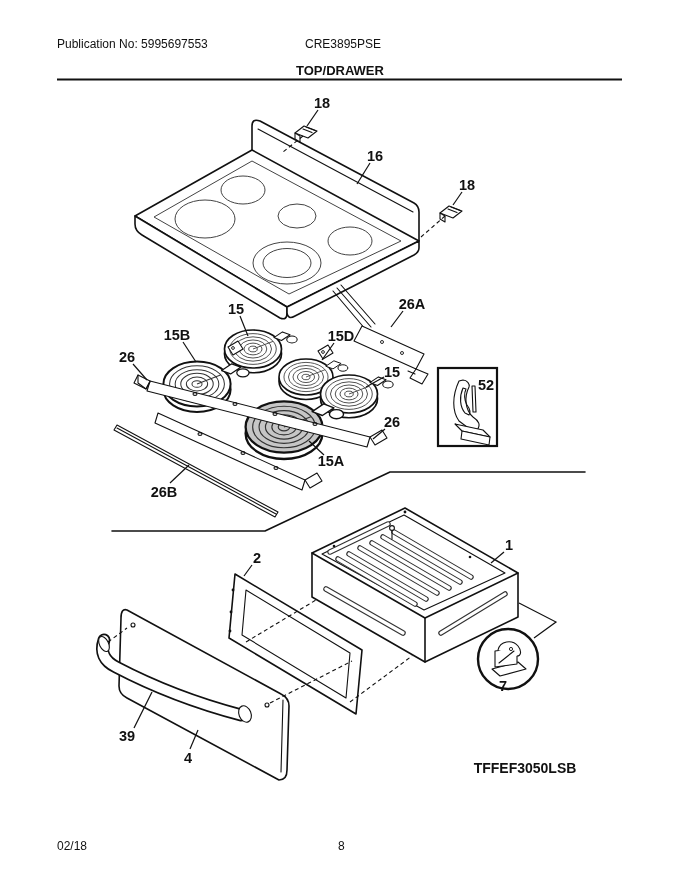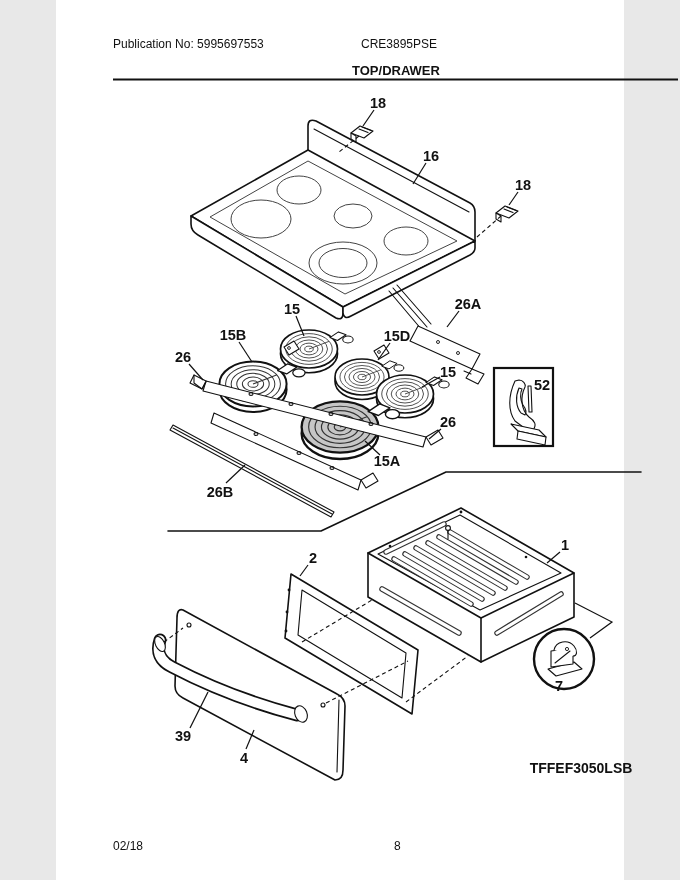--- a/index.html
+++ b/index.html
@@ -1,16 +1,16 @@
 <!DOCTYPE html>
 <html><head>
 <meta charset="utf-8">
 <style>
   html,body{margin:0;padding:0;background:#e8e8e8;}
-  #page{width:568px;height:880px;background:#ffffff;position:relative;margin:0 auto;
+  #page{width:680px;height:880px;background:#ffffff;position:relative;margin:0 auto;
         font-family:"Liberation Sans", sans-serif;}
   svg{position:absolute;left:0;top:0;}
   text{fill:#111;}
   .hdr{font:12px "Liberation Sans", sans-serif;}
   .ttl{font:bold 13px "Liberation Sans", sans-serif;text-anchor:middle;}
   .ftr{font:12px "Liberation Sans", sans-serif;}
   .callout{font:bold 14.5px "Liberation Sans", sans-serif;text-anchor:middle;}
   .footnote{font:bold 14px "Liberation Sans", sans-serif;text-anchor:middle;}
   .ln{stroke:#111;stroke-width:1.6;fill:none;stroke-linejoin:round;stroke-linecap:round;}
   .ln2{stroke:#111;stroke-width:1.1;fill:none;stroke-linejoin:round;stroke-linecap:round;}

